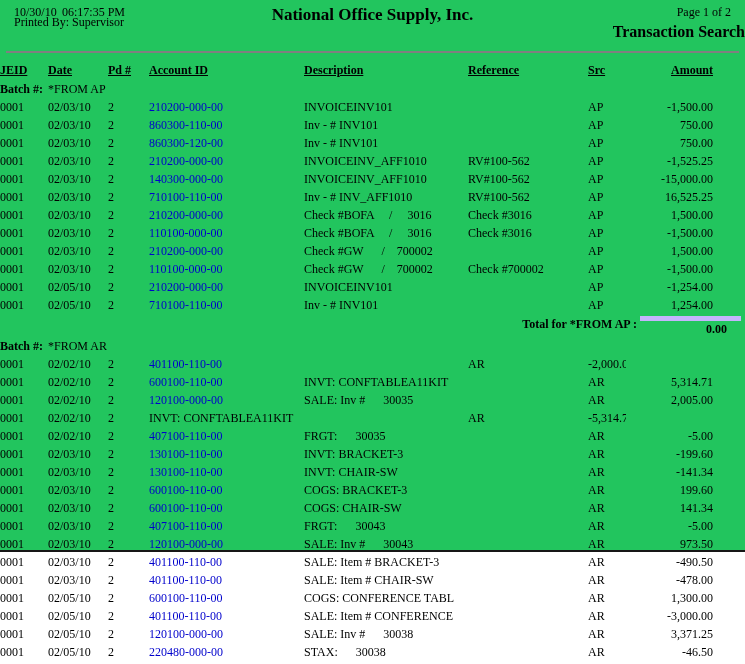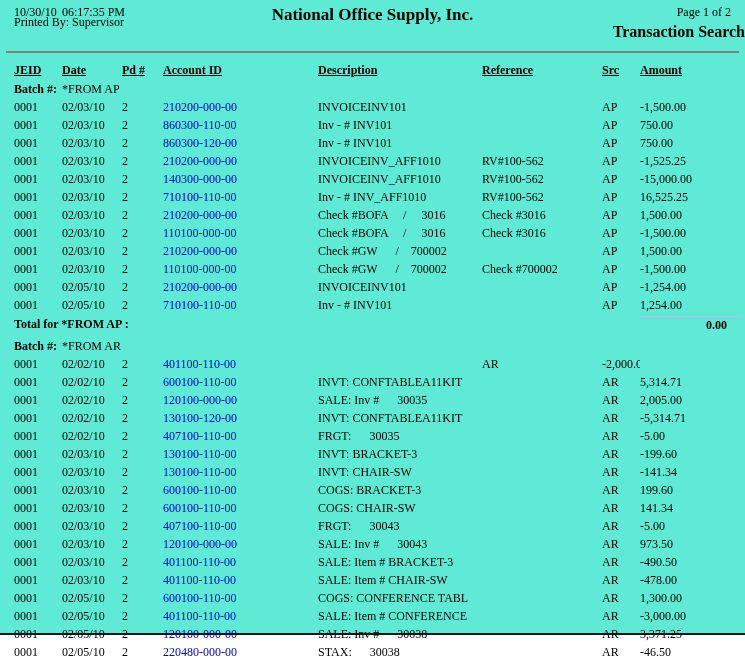--- a/index.html
+++ b/index.html
@@ -1,55 +1,55 @@
 <!DOCTYPE html>
 <html><head>
 <meta charset="utf-8">
 <style>
   html,body { margin:0; padding:0; background:#ffffff; }
   body {
     width:745px; height:664px; overflow:hidden;
     font-family:"Liberation Serif", serif; font-size:12px; color:#000;
   }
-  .page { position:relative; width:745px; height:635px; background:#5eead4; }
+  .page { position:relative; width:745px; height:552px; background:#22c55e; }
 
   
   .rpt-header { position:relative; height:51px; }
   .hdr-left { position:absolute; left:14px; top:5px; white-space:pre; }
   .hdr-date { display:inline-block; width:48px; }
   .printed-by { position:absolute; left:14px; top:15px; }
   .company { position:absolute; left:0; right:0; top:5px; text-align:center; font-weight:bold; font-size:17px; }
   .page-ind { position:absolute; right:14px; top:5px; }
   .rpt-title { position:absolute; left:0; right:0; top:23px; text-align:right; font-weight:bold; font-size:16px; }
   .rule { height:2px; background:#808080; margin:0 6px; }
 
   
   .grid {
     display:grid;
     grid-template-columns:48px 60px 41px 155px 164px 120px 38px 87px;
-    padding-left:14px; height:18px; line-height:18px; align-items:center;
+    height:18px; line-height:18px; align-items:center;
   }
   .grid > div { white-space:pre; overflow:hidden; }
   .col-headers { margin-top:9px; height:16px; line-height:16px; font-weight:bold; }
   .col-headers > div { text-decoration:underline; overflow:visible; }
-  .c-amount { }
+  .c-amount { text-align:right; }
 
   .batch-row { margin-top:2px; }
   .batch-row .b-label { font-weight:bold; overflow:visible; }
 
   .acct { color:#0000cc; cursor:pointer; }
 
   
   .total-row {
     display:grid; grid-template-columns:626px 101px;
     padding-left:14px; height:19px; line-height:17px; margin-top:2px;
     font-weight:bold; align-items:start;
   }
-  .total-label { padding-right:3px; white-space:pre; }
-  .total-amt { text-align:right; padding-right:14px; border-top:1px solid #c4b5fd; }
+  .total-label { text-align:right; padding-right:3px; white-space:pre; }
+  .total-amt { text-align:right; padding-right:14px; border-top:5px solid #c4b5fd; }
 
   .batch2 { margin-top:1px; }
   .page-edge { position:absolute; left:0; bottom:0; width:745px; height:2px; background:#161616; }
 </style>
 </head>
 <body>
 
 <div class="page">
 
   <div class="rpt-header">
@@ -235,21 +235,20 @@
           <div><span class="acct">120100-000-00</span></div>
           <div>SALE: Inv #      30035</div>
           <div></div>
           <div>AR</div>
           <div class="c-amount">2,005.00</div>
         </div>
         <div class="grid">
           <div>0001</div>
           <div>02/02/10</div>
           <div>2</div>
-          <div><span class="acct">130100-120-00</span></div>
           <div>INVT: CONFTABLEA11KIT</div>
           <div></div>
           <div>AR</div>
           <div class="c-amount">-5,314.71</div>
         </div>
         <div class="grid">
           <div>0001</div>
           <div>02/02/10</div>
           <div>2</div>
           <div><span class="acct">407100-110-00</span></div>

